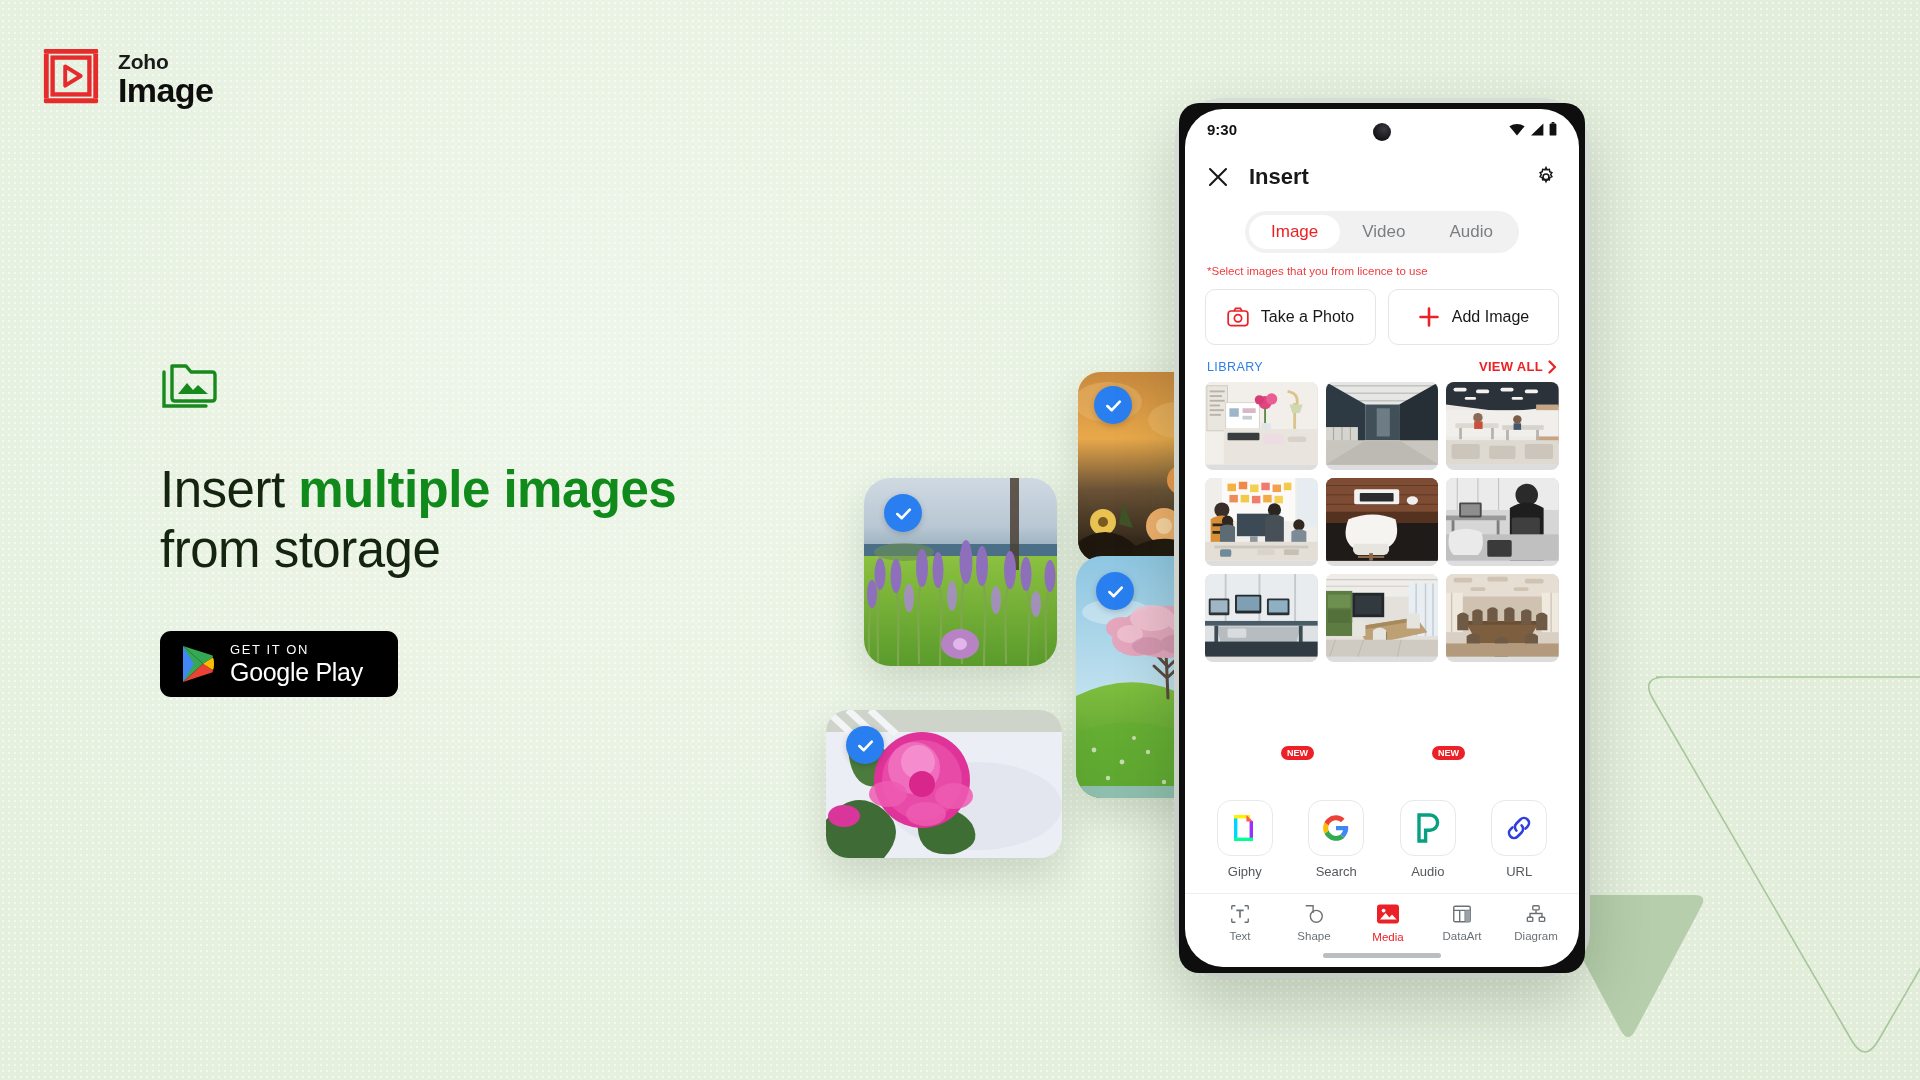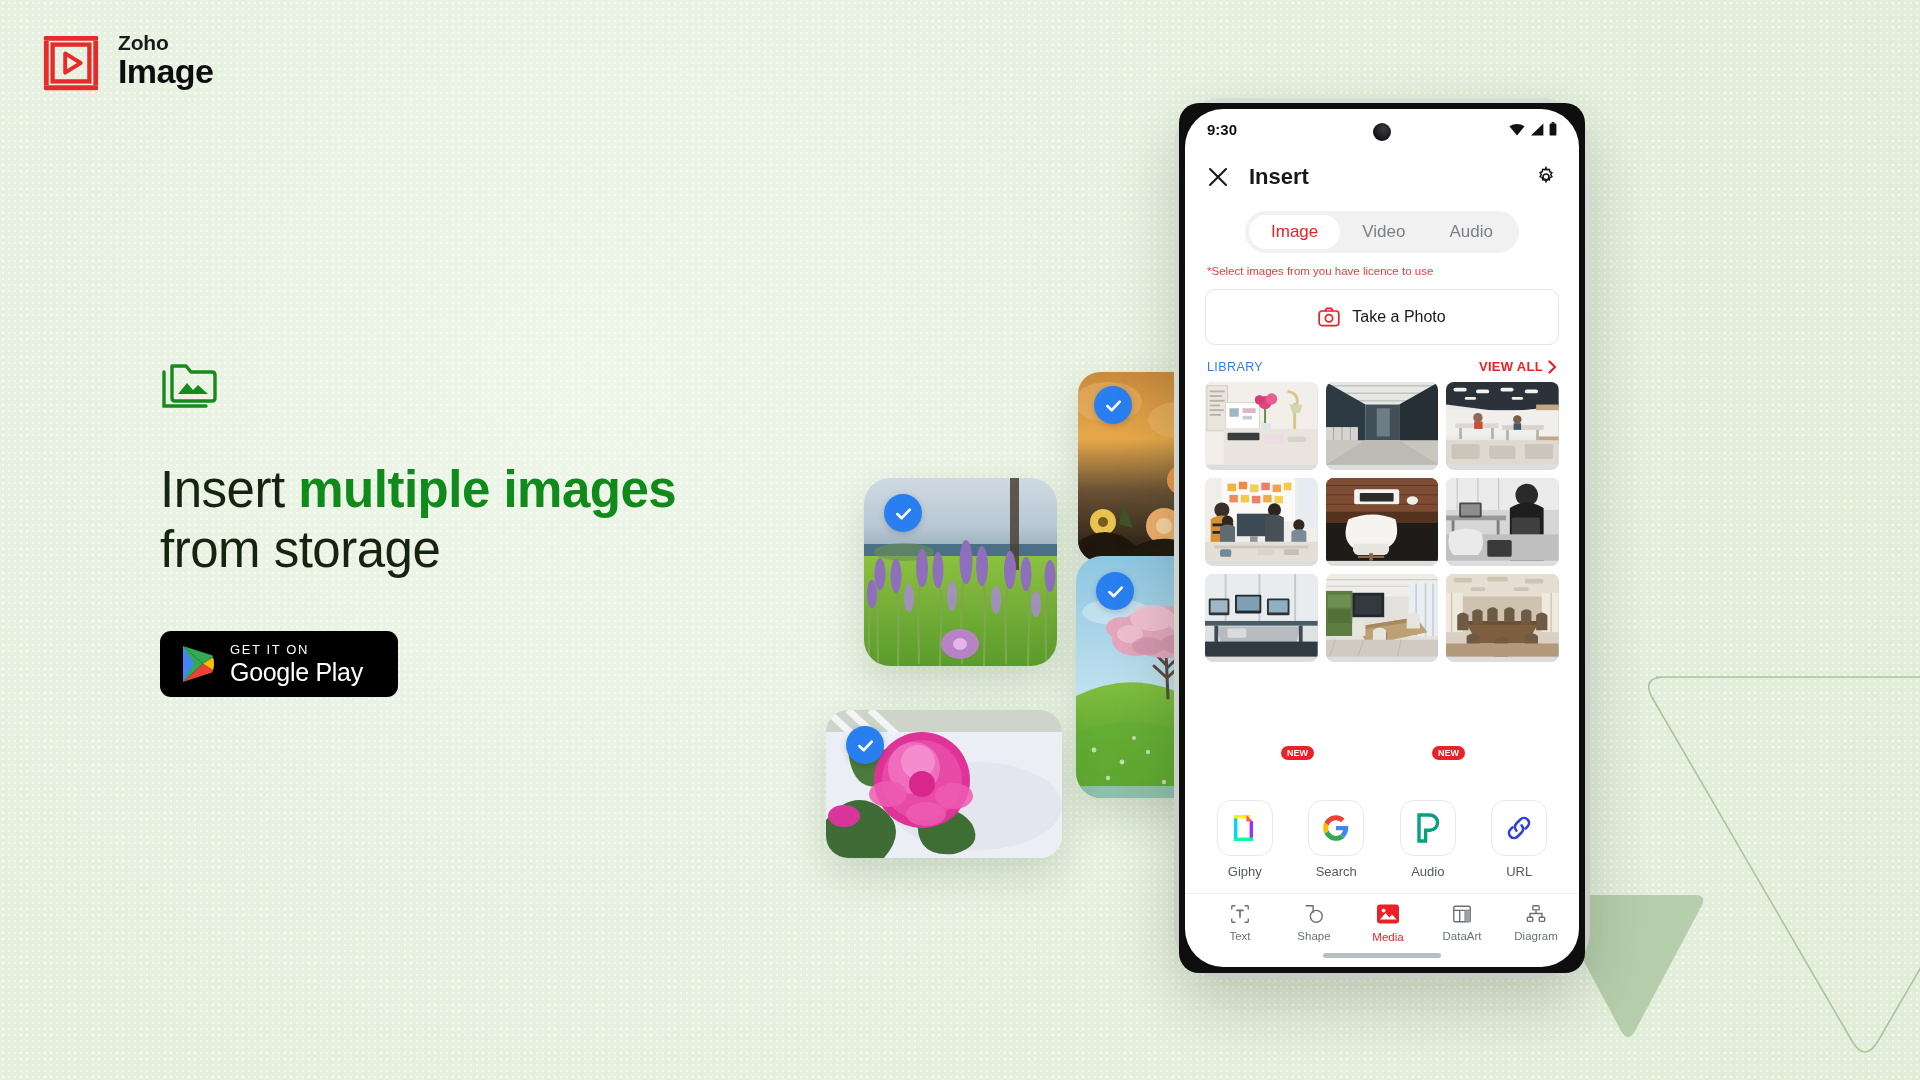--- a/index.html
+++ b/index.html
@@ -29,22 +29,22 @@
     width: 460px; height: 400px;
   }
   .tri-filled {
     position: absolute;
     left: 1548px; top: 885px;
     width: 160px; height: 160px;
   }
 
   
   .logo-wrap {
-    position: absolute; left: 40px; top: 32px;
-    display: flex; align-items: flex-start; gap: 16px;
+    position: absolute; left: 40px; top: 45px;
+    display: flex; align-items: flex-end; gap: 16px;
   }
   .logo-mark { width: 62px; height: 62px; flex: 0 0 auto; }
   .logo-text { line-height: 1.0; }
   .logo-zoho {
     font-size: 21px; font-weight: 700; color: #1a1a1a; letter-spacing: -.2px;
   }
   .logo-show {
     font-size: 34px; font-weight: 700; color: #0d0d0d; letter-spacing: -.6px;
     margin-top: 1px;
   }
@@ -499,30 +499,36 @@
       </div>
 
       <div class="segwrap">
         <div class="seg">
           <div class="seg-item active">Image</div>
           <div class="seg-item">Video</div>
           <div class="seg-item">Audio</div>
         </div>
       </div>
 
-      <div class="notice">*Select images from you have licence to use</div>
+      <div class="notice">*Select images that you from licence to use</div>
 
       <div class="actions">
         <div class="action-btn">
           <svg width="22" height="20" viewBox="0 0 24 22" fill="none" stroke="#ec2127" stroke-width="1.9">
             <rect x="1.2" y="4.4" width="21.6" height="16" rx="3"></rect>
             <path d="M7.6 4.4 L9.4 1.4 h5.2 l1.8 3"></path>
             <circle cx="12" cy="12.4" r="4"></circle>
           </svg>
           <span>Take a Photo</span>
+        </div>
+        <div class="action-btn">
+          <svg width="22" height="22" viewBox="0 0 22 22">
+            <path d="M11 2.5 V19.5 M2.5 11 H19.5" stroke="#ec2127" stroke-width="2.6" stroke-linecap="round"></path>
+          </svg>
+          <span>Add Image</span>
         </div>
       </div>
 
       <div class="lib-head">
         <span class="lib-label">LIBRARY</span>
         <span class="view-all">
           <span>VIEW ALL</span>
           <svg width="9" height="14" viewBox="0 0 9 14">
             <path d="M1.5 1.5 L7 7 L1.5 12.5" fill="none" stroke="#ed2024" stroke-width="2.2" stroke-linecap="round" stroke-linejoin="round"></path>
           </svg>

